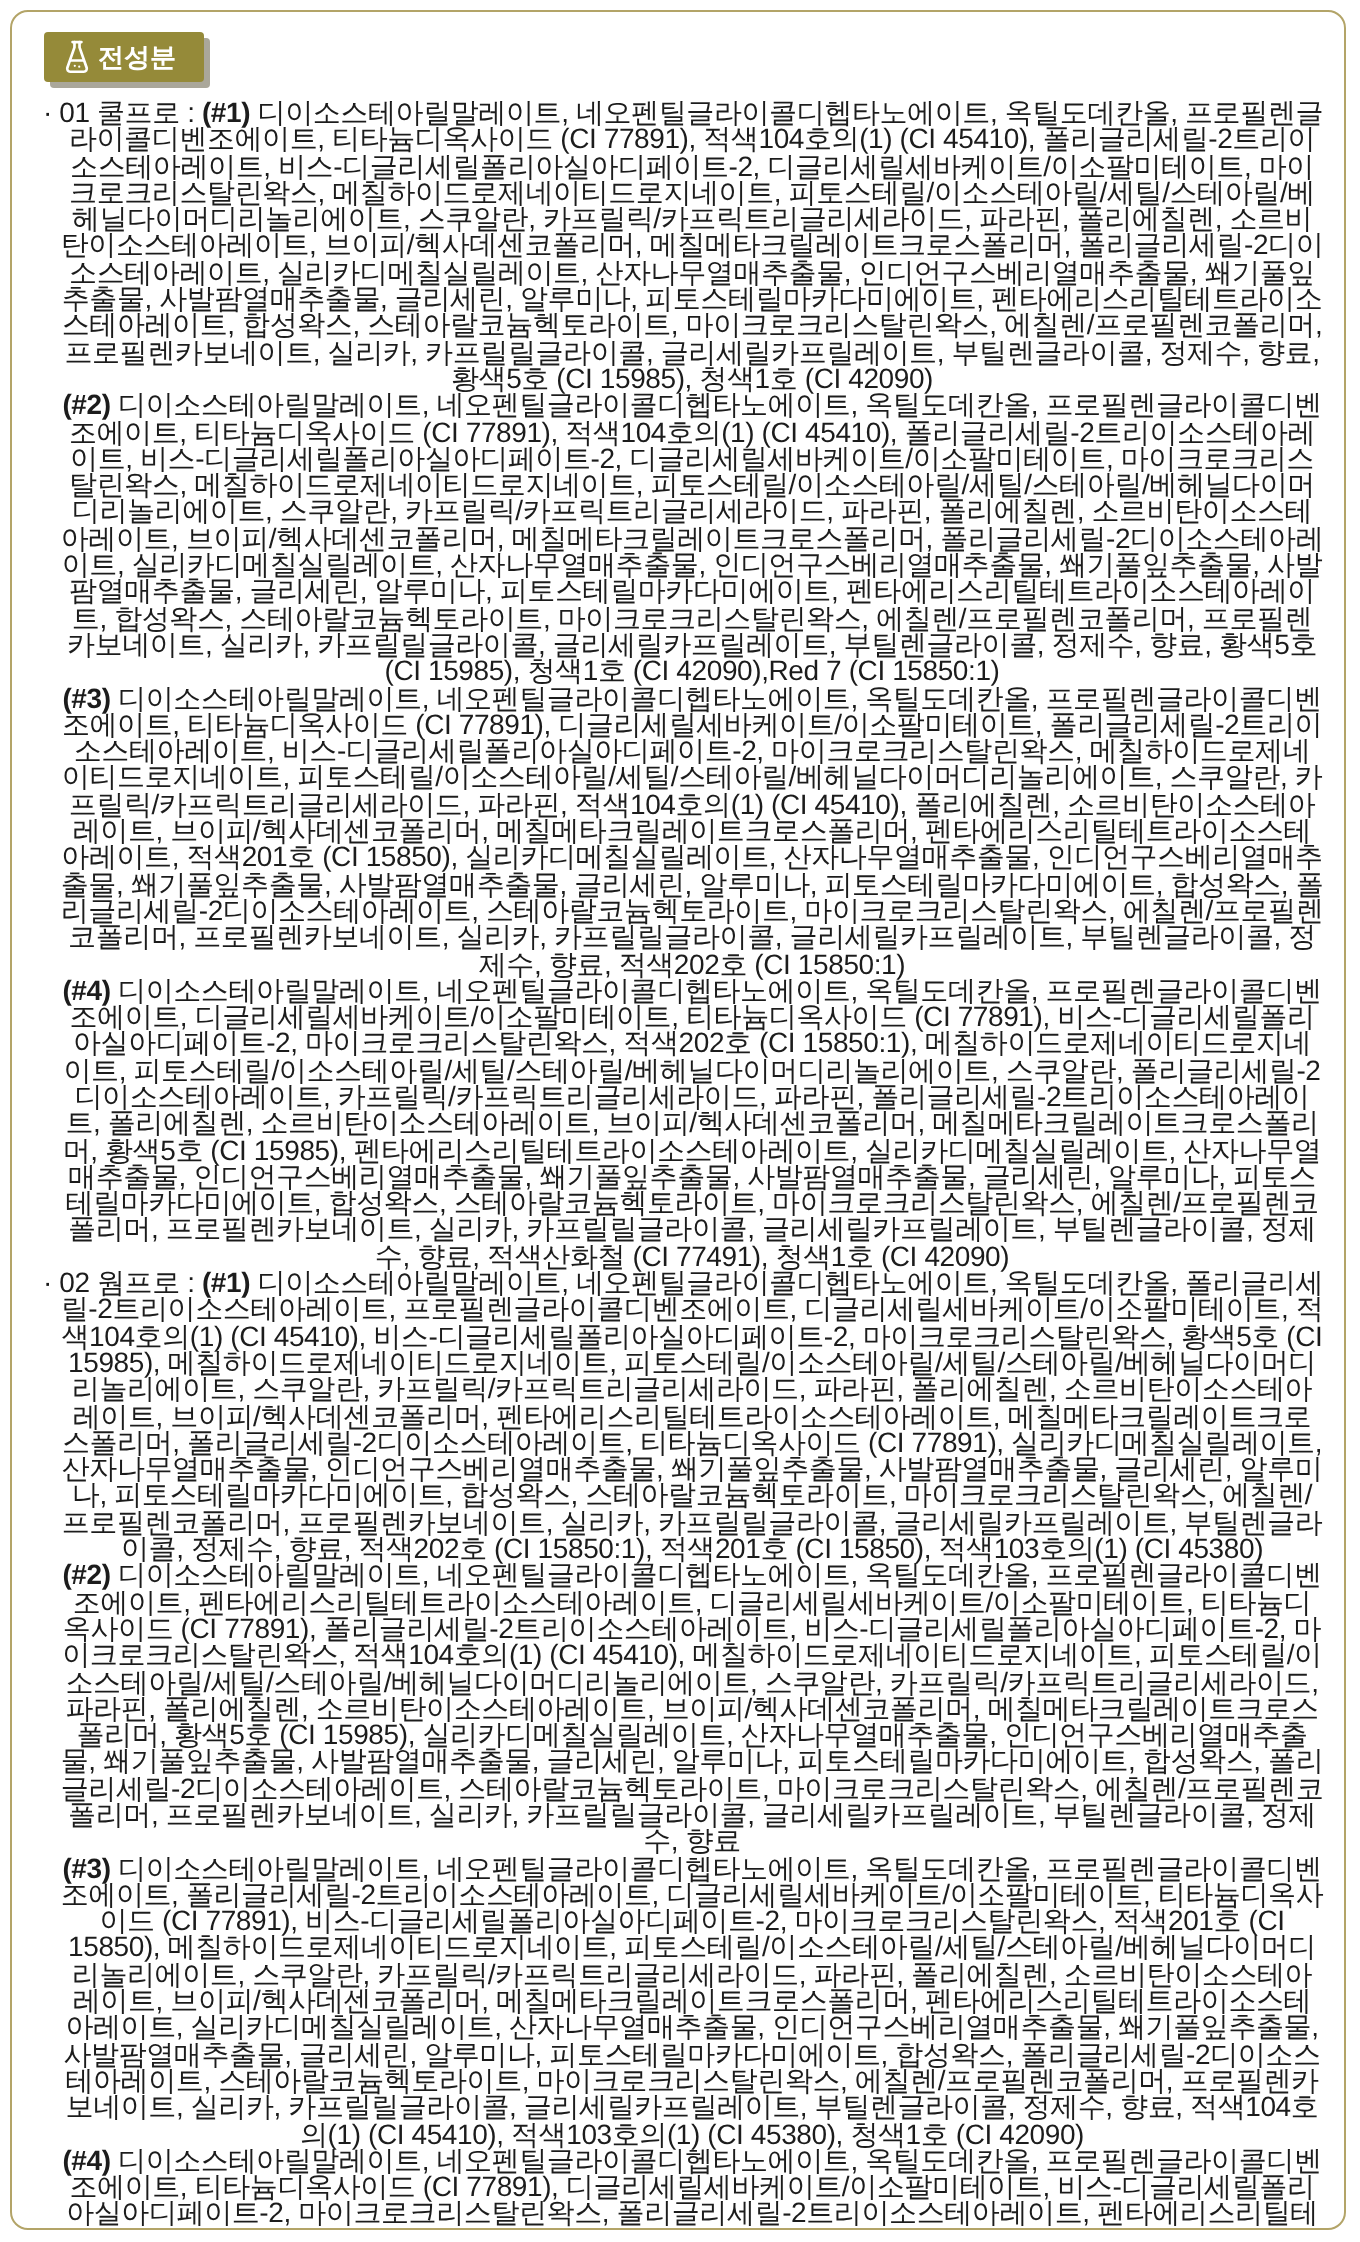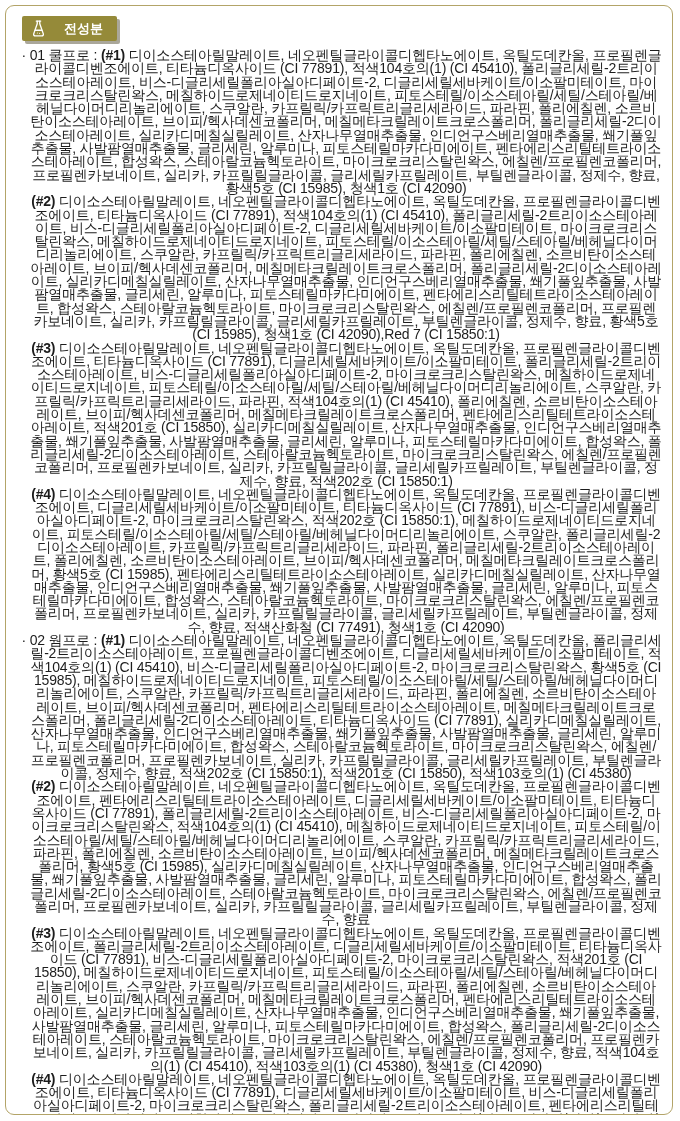--- a/index.html
+++ b/index.html
@@ -18,21 +18,21 @@
     height: 1110px;
     box-sizing: border-box;
     border: 1px solid var(--panel_border, #b3a468);
     border-radius: 9px;
     background: var(--bg, #ffffff);
     overflow: hidden;
   }
   .badge {
     display: inline-flex;
     align-items: center;
-    gap: 16px;
+    gap: 1px;
     background: var(--badge_bg, #958a39);
     color: #ffffff;
     padding: 3px 14px 3px 7px;
     margin: 10px 0 0 16px;
     border-radius: 2px;
     box-shadow: 3px 3px 0 var(--badge_shadow, rgba(130,128,118,0.55));
   }
   .badge-label {
     font-weight: bold;
     font-size: 13px;

